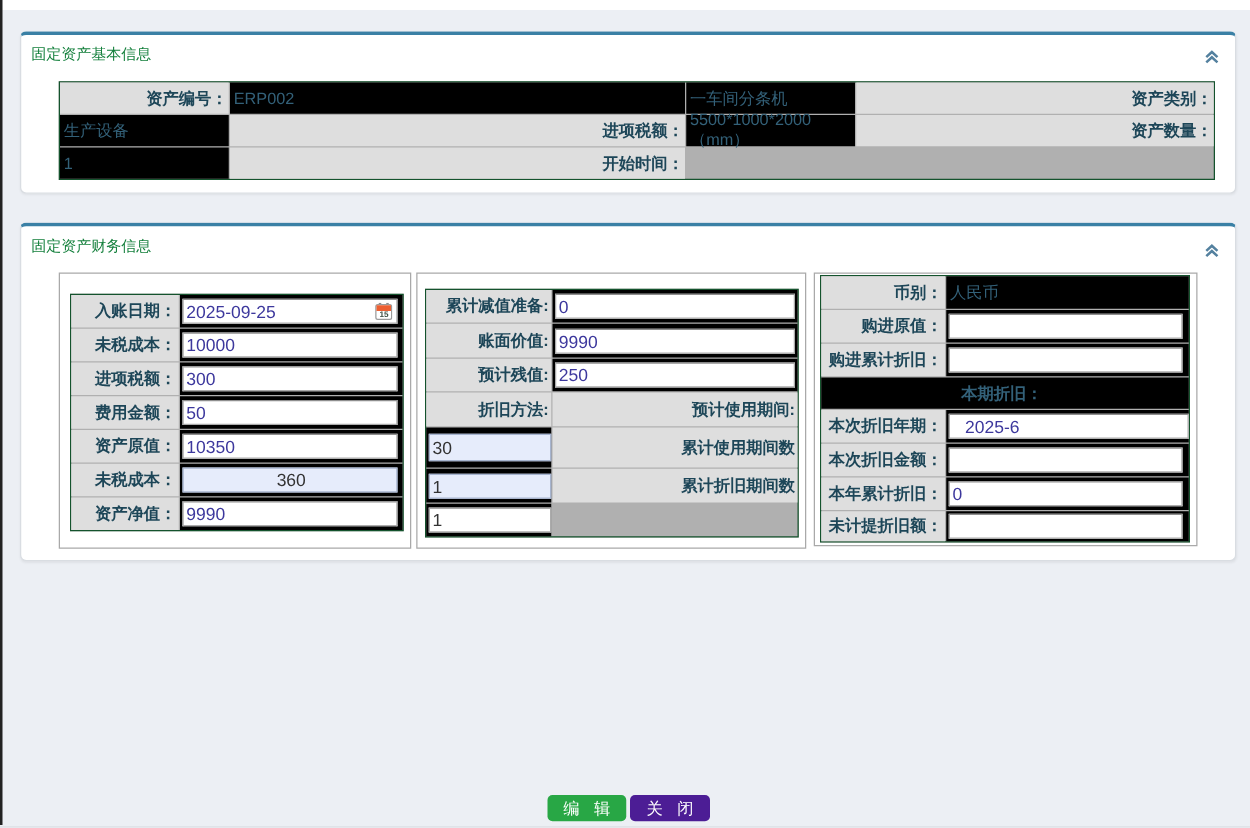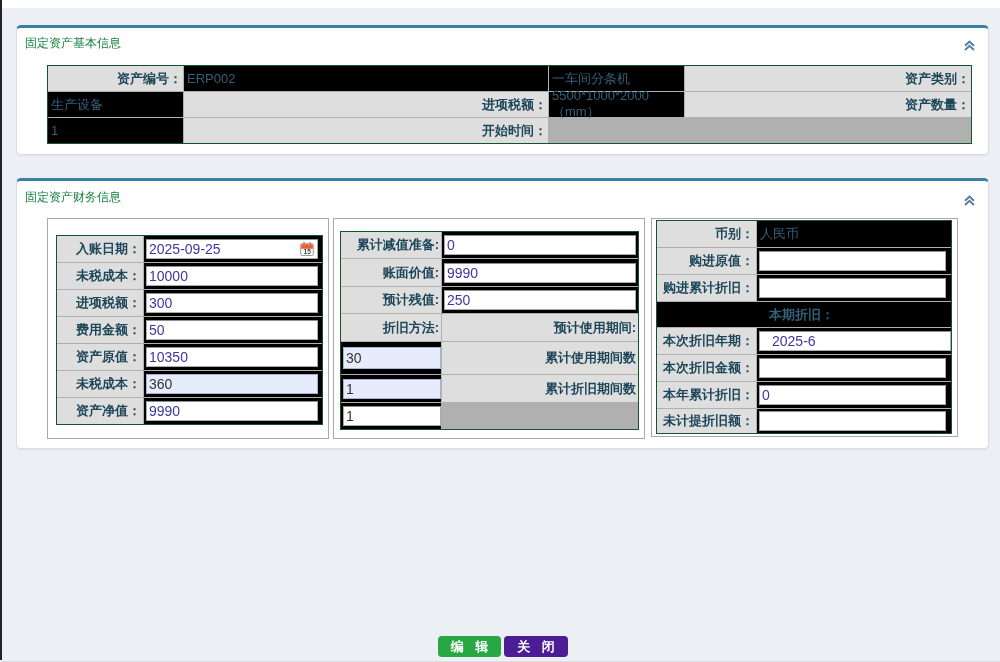--- a/index.html
+++ b/index.html
@@ -13,21 +13,21 @@
   .chev { position:absolute; width:13px; height:13px; }
   
   .grid { position:absolute; display:grid; gap:1px; background:#b0b0b0; border:1px solid #14532d; }
   .lbl { background:#dedede; color:#1d4658; font-weight:bold; font-size:13px; text-align:right; display:flex; align-items:center; justify-content:flex-end; padding-right:2px; }
   .t1 .lbl { padding-right:1px; }
   .val { background:#000000; color:#336179; font-size:13px; display:flex; align-items:center; padding-left:3px; }
   .ibx { height:20px; border:1px solid #ababab; border-top-color:#8f8f8f; background:#fff; color:#3d389d; font-size:14px; line-height:18px; padding-left:2px; position:relative; }
   .ro  { background:#e6ecfb; border-color:#a6b4cf; color:#333333; }
   .cal { position:absolute; top:2px; width:14px; height:14px; }
   .box { position:absolute; border:1px solid #a9a9a9; background:#fff; }
-  .btn { position:absolute; height:21px; border-radius:4px; color:#fff; font-size:13px; font-weight:bold; text-align:center; line-height:21px; }
+  .btn { position:absolute; height:21px; border-radius:4px; color:#fff; font-size:13px; font-weight:normal; text-align:center; line-height:21px; }
 </style>
 </head>
 <body>
 <div class="topbar"></div>
 <div class="leftstrip"></div>
 <div class="bottomline"></div>
 
 <div class="panel" style="top:25px; height:130px;"></div>
 <div class="ptitle" style="left:25px; top:35px;">固定资产基本信息</div>
 <svg class="chev" style="left:963px; top:39px;" viewBox="0 0 16 16" fill="none" stroke="#54819f" stroke-width="2.5">
@@ -83,21 +83,21 @@
   <div class="lbl">费用金额：</div>
   <div class="val" style="padding:0;">
       <div class="ibx" style="width:172px; margin-left:2px;">50</div>
     </div>
   <div class="lbl">资产原值：</div>
   <div class="val" style="padding:0;">
       <div class="ibx" style="width:172px; margin-left:2px;">10350</div>
     </div>
   <div class="lbl">未税成本：</div>
   <div class="val" style="padding:0;">
-      <div class="ibx ro" style="width:172px; margin-left:2px;">360</div>
+      <div class="ibx ro" style="width:172px; margin-left:2px;text-align:center;">360</div>
     </div>
   <div class="lbl">资产净值：</div>
   <div class="val" style="padding:0;">
       <div class="ibx" style="width:172px; margin-left:2px;">9990</div>
     </div>
 </div>
 
 <div class="grid" style="left:340px; top:231px; grid-template-columns:100px 196px; grid-template-rows:26px 27px 26px 27px 32px 27px 26px;">
   <div class="lbl">累计减值准备:</div>
   <div class="val" style="padding:0;">

